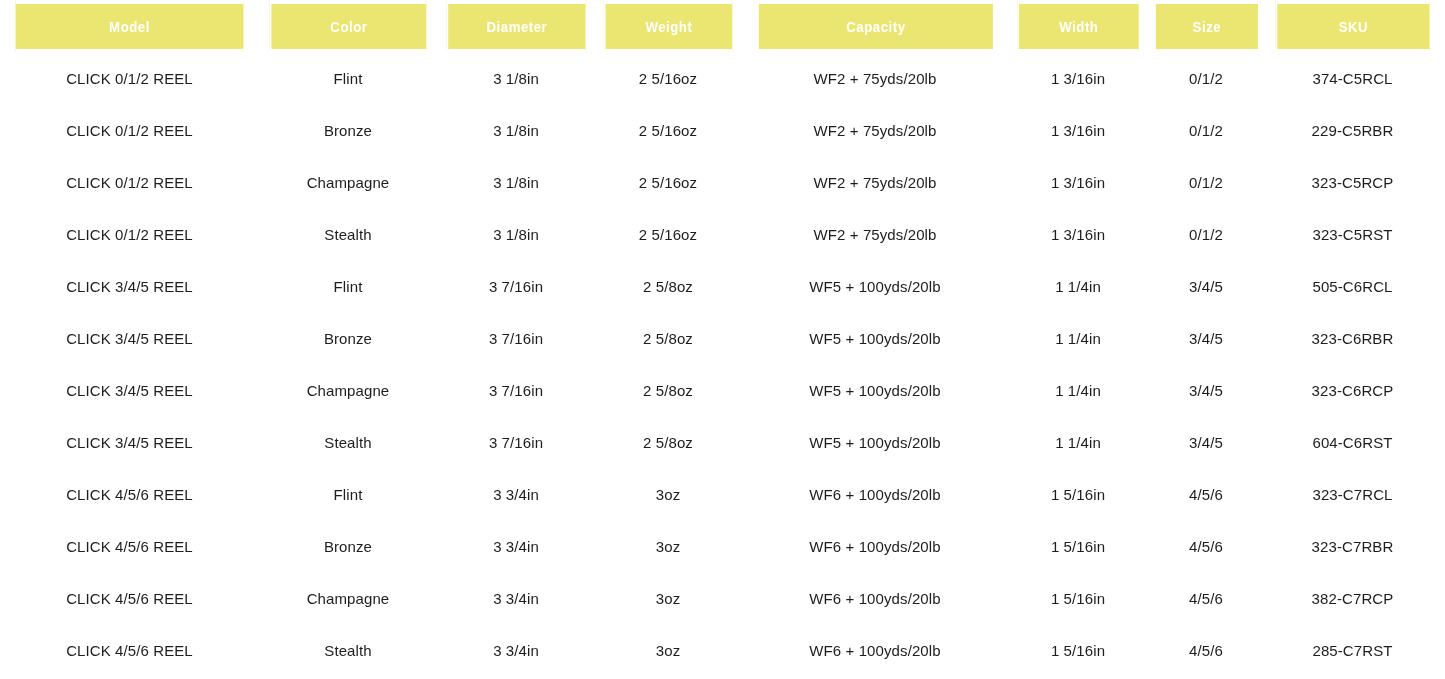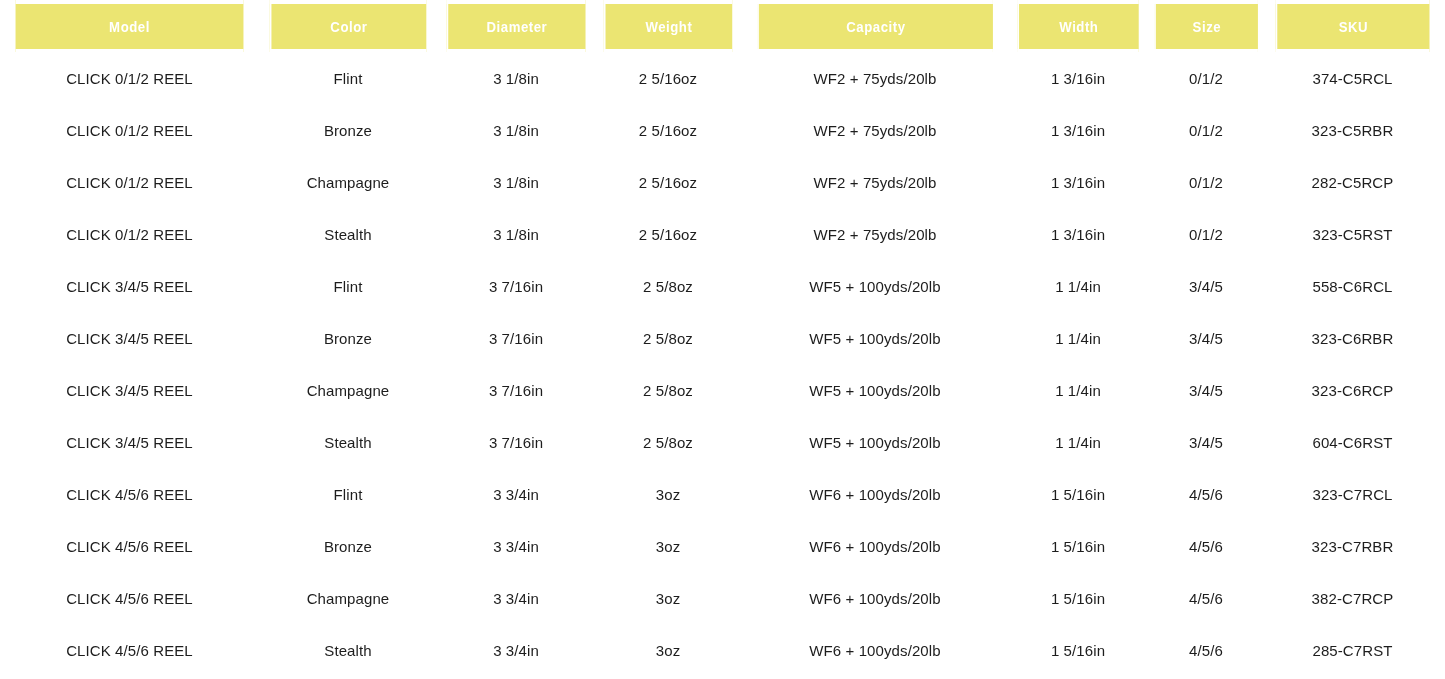--- a/index.html
+++ b/index.html
@@ -110,51 +110,51 @@
         <td>374-C5RCL</td>
       </tr>
       <tr>
         <td>CLICK 0/1/2 REEL</td>
         <td>Bronze</td>
         <td>3 1/8in</td>
         <td>2 5/16oz</td>
         <td>WF2 + 75yds/20lb</td>
         <td>1 3/16in</td>
         <td>0/1/2</td>
-        <td>323-C5RBR</td>
+        <td>229-C5RBR</td>
       </tr>
       <tr>
         <td>CLICK 0/1/2 REEL</td>
         <td>Champagne</td>
         <td>3 1/8in</td>
         <td>2 5/16oz</td>
         <td>WF2 + 75yds/20lb</td>
         <td>1 3/16in</td>
         <td>0/1/2</td>
-        <td>282-C5RCP</td>
+        <td>323-C5RCP</td>
       </tr>
       <tr>
         <td>CLICK 0/1/2 REEL</td>
         <td>Stealth</td>
         <td>3 1/8in</td>
         <td>2 5/16oz</td>
         <td>WF2 + 75yds/20lb</td>
         <td>1 3/16in</td>
         <td>0/1/2</td>
         <td>323-C5RST</td>
       </tr>
       <tr>
         <td>CLICK 3/4/5 REEL</td>
         <td>Flint</td>
         <td>3 7/16in</td>
         <td>2 5/8oz</td>
         <td>WF5 + 100yds/20lb</td>
         <td>1 1/4in</td>
         <td>3/4/5</td>
-        <td>558-C6RCL</td>
+        <td>505-C6RCL</td>
       </tr>
       <tr>
         <td>CLICK 3/4/5 REEL</td>
         <td>Bronze</td>
         <td>3 7/16in</td>
         <td>2 5/8oz</td>
         <td>WF5 + 100yds/20lb</td>
         <td>1 1/4in</td>
         <td>3/4/5</td>
         <td>323-C6RBR</td>

